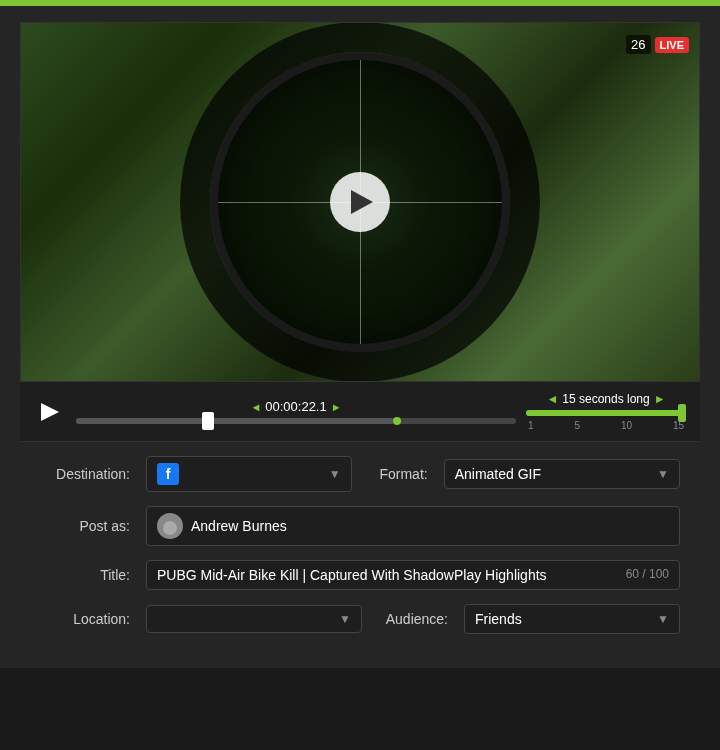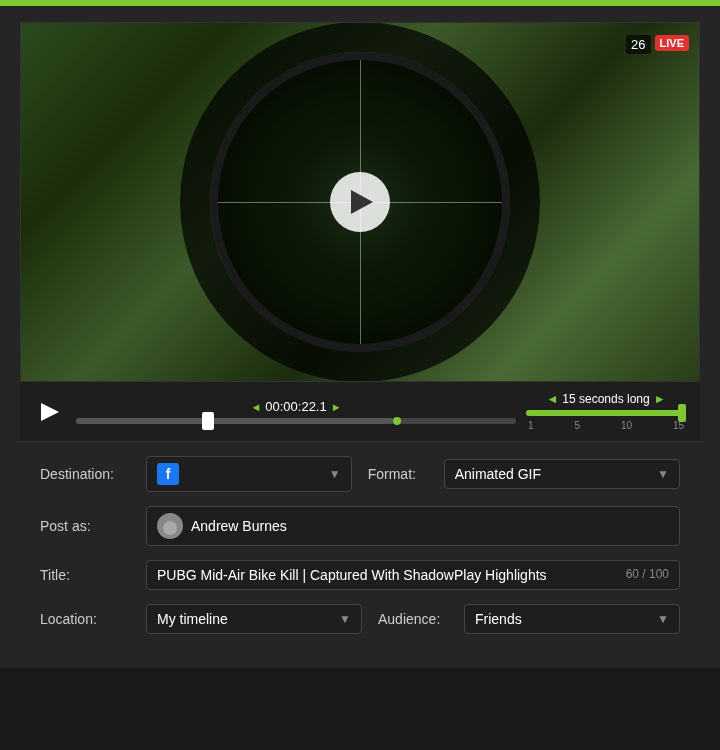--- a/index.html
+++ b/index.html
@@ -101,21 +101,21 @@
       border-width: 12px 0 12px 22px;
       border-color: transparent transparent transparent #333;
       margin-left: 4px;
     }
 
     .live-badge {
       position: absolute;
       top: 12px;
       right: 10px;
       display: flex;
-      align-items: flex-start;
+      align-items: center;
       gap: 4px;
     }
 
     .live-number {
       background: rgba(0,0,0,0.6);
       color: #fff;
       font-size: 13px;
       padding: 2px 5px;
       border-radius: 3px;
     }
@@ -299,20 +299,21 @@
     .form-row {
       display: flex;
       align-items: center;
       gap: 16px;
     }
 
     .form-label {
       color: #ccc;
       font-size: 14px;
       min-width: 90px;
+      text-align: right;
     }
 
     .form-control {
       flex: 1;
       display: flex;
       align-items: center;
       background: #1e1e1e;
       border: 1px solid #444;
       border-radius: 4px;
       padding: 6px 10px;
@@ -492,21 +493,20 @@
       <span class="form-label">Title:</span>
       <div class="title-input-wrapper">
         <input class="title-input" type="text" value="PUBG Mid-Air Bike Kill | Captured With ShadowPlay Highlights" style="">
         <span class="char-count">60 / 100</span>
       </div>
     </div>
 
     <div class="form-row">
       <span class="form-label">Location:</span>
       <div class="form-control" style="flex:1.2;">
-        <span class="form-control-text">My timeline</span>
         <span class="dropdown-arrow">▼</span>
       </div>
       <span class="form-label" style="min-width:70px;">Audience:</span>
       <div class="form-control" style="flex:1.2;">
         <span class="form-control-text">Friends</span>
         <span class="dropdown-arrow">▼</span>
       </div>
     </div>
 
   </div>

